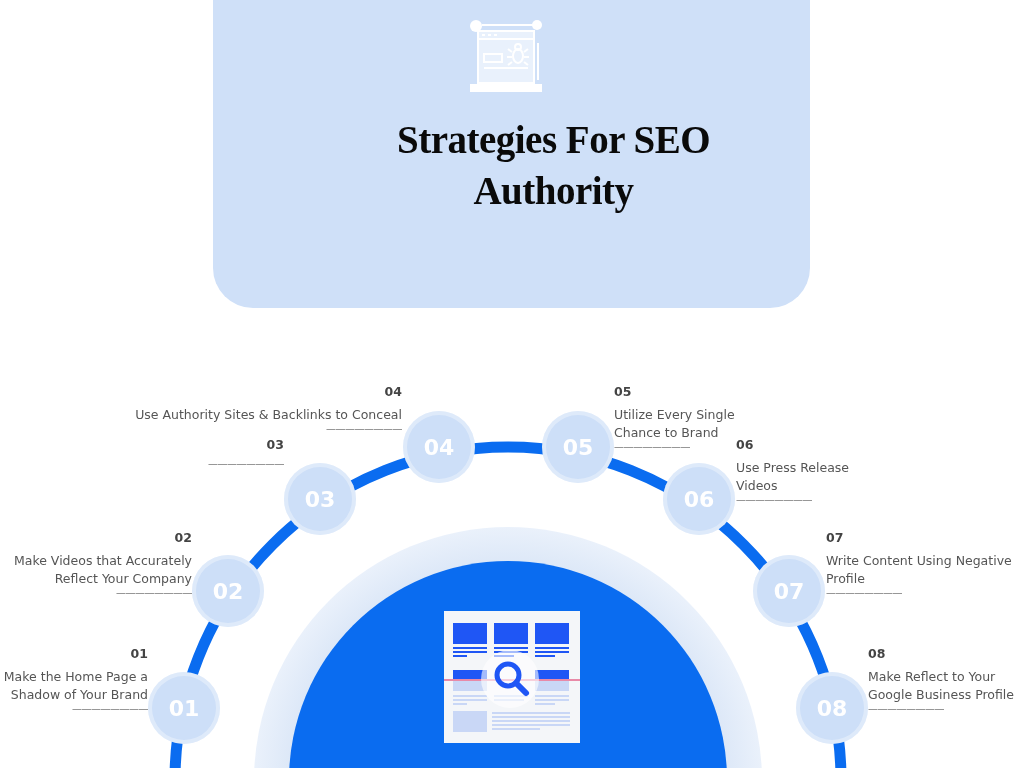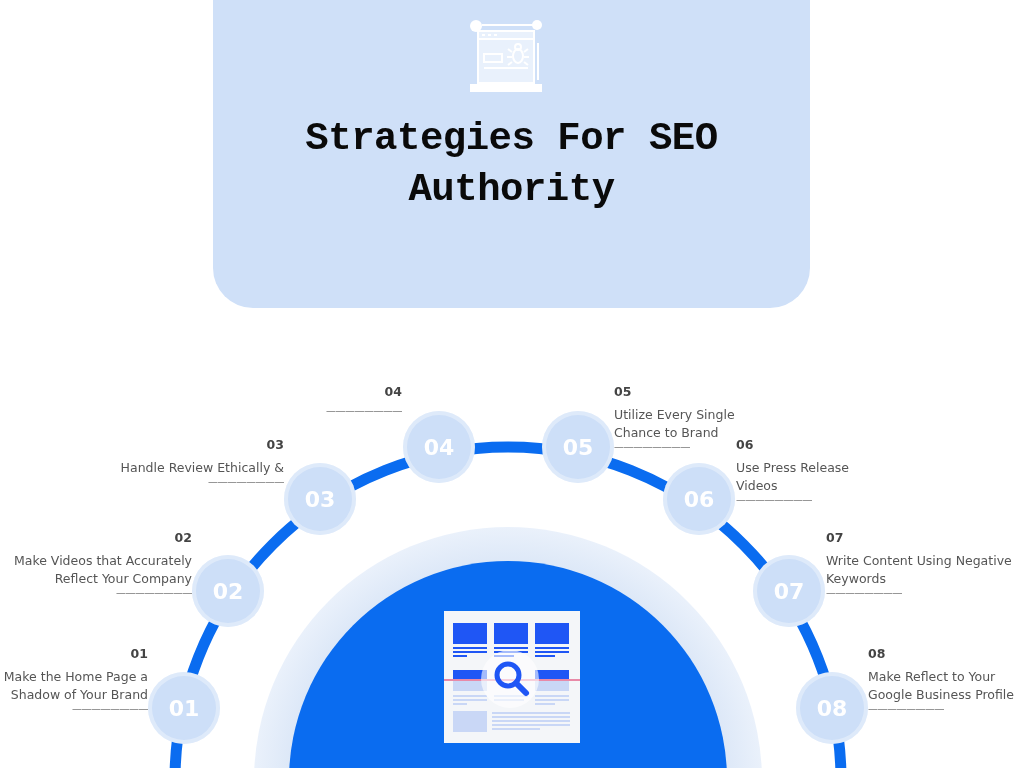--- a/index.html
+++ b/index.html
@@ -8,22 +8,22 @@
     background: #ffffff;
     font-family: "Liberation Sans", "DejaVu Sans", sans-serif;
   }
   .header-card {
     position: absolute; left: 213px; top: -20px; width: 597px; height: 328px;
     background: #cfe0f8; border-radius: 0 0 40px 40px;
   }
   .title {
     position: absolute; left: 213px; top: 114px; width: 597px;
     text-align: center; color: #0a0a0a;
-    font-family: Liberation Mono, monospace; font-weight: bold;
-    font-size: 39px; line-height: 51px; letter-spacing: -0.5px;
+    font-family: Liberation Serif, serif; font-weight: bold;
+    font-size: 39px; line-height: 51px; letter-spacing: -0.5px; padding-left: 42px;
   }
   .title span { display: block; }
   .header-icon { position: absolute; left: 466px; top: 18px; width: 80px; height: 78px; }
   .diagram-svg { position: absolute; left: 0; top: 0; width: 1024px; height: 768px; }
   .node {
     position: absolute; width: 72px; height: 72px; border-radius: 50%;
     background: #cddff8; color: #ffffff; display: flex; align-items: center; justify-content: center;
     font-family: "DejaVu Sans", sans-serif; font-weight: bold; font-size: 22px;
     box-shadow: inset 0 0 0 4px rgba(255,255,255,0.35);
     cursor: pointer;
@@ -159,44 +159,44 @@
   <span class="dash">————————</span>
 </div>
 <div class="step left" style="right:832px; top:529px; width:200px;">
   <span class="num">02</span>
   <span style="display:block">Make Videos that Accurately</span>
   <span style="display:block">Reflect Your Company</span>
   <span class="dash">————————</span>
 </div>
 <div class="step left" style="right:740px; top:436px; width:200px;">
   <span class="num">03</span>
-  <span style="display:block">Handle Review Ethically &amp;</span>
   <span class="dash">————————</span>
 </div>
 <div class="step left" style="right:622px; top:383px; width:300px;">
   <span class="num">04</span>
+  <span style="display:block">Use Authority Sites &amp; Backlinks to Conceal</span>
   <span class="dash">————————</span>
 </div>
 
 <div class="step right" style="left:614px; top:383px; width:160px;">
   <span class="num">05</span>
   <span style="display:block">Utilize Every Single</span>
   <span style="display:block">Chance to Brand</span>
   <span class="dash">————————</span>
 </div>
 <div class="step right" style="left:736px; top:436px; width:160px;">
   <span class="num">06</span>
   <span style="display:block">Use Press Release</span>
   <span style="display:block">Videos</span>
   <span class="dash">————————</span>
 </div>
 <div class="step right" style="left:826px; top:529px; width:198px;">
   <span class="num">07</span>
   <span style="display:block">Write Content Using Negative</span>
-  <span style="display:block">Keywords</span>
+  <span style="display:block">Profile</span>
   <span class="dash">————————</span>
 </div>
 <div class="step right" style="left:868px; top:645px; width:156px;">
   <span class="num">08</span>
   <span style="display:block">Make Reflect to Your</span>
   <span style="display:block">Google Business Profile</span>
   <span class="dash">————————</span>
 </div>
 
 </body></html>

